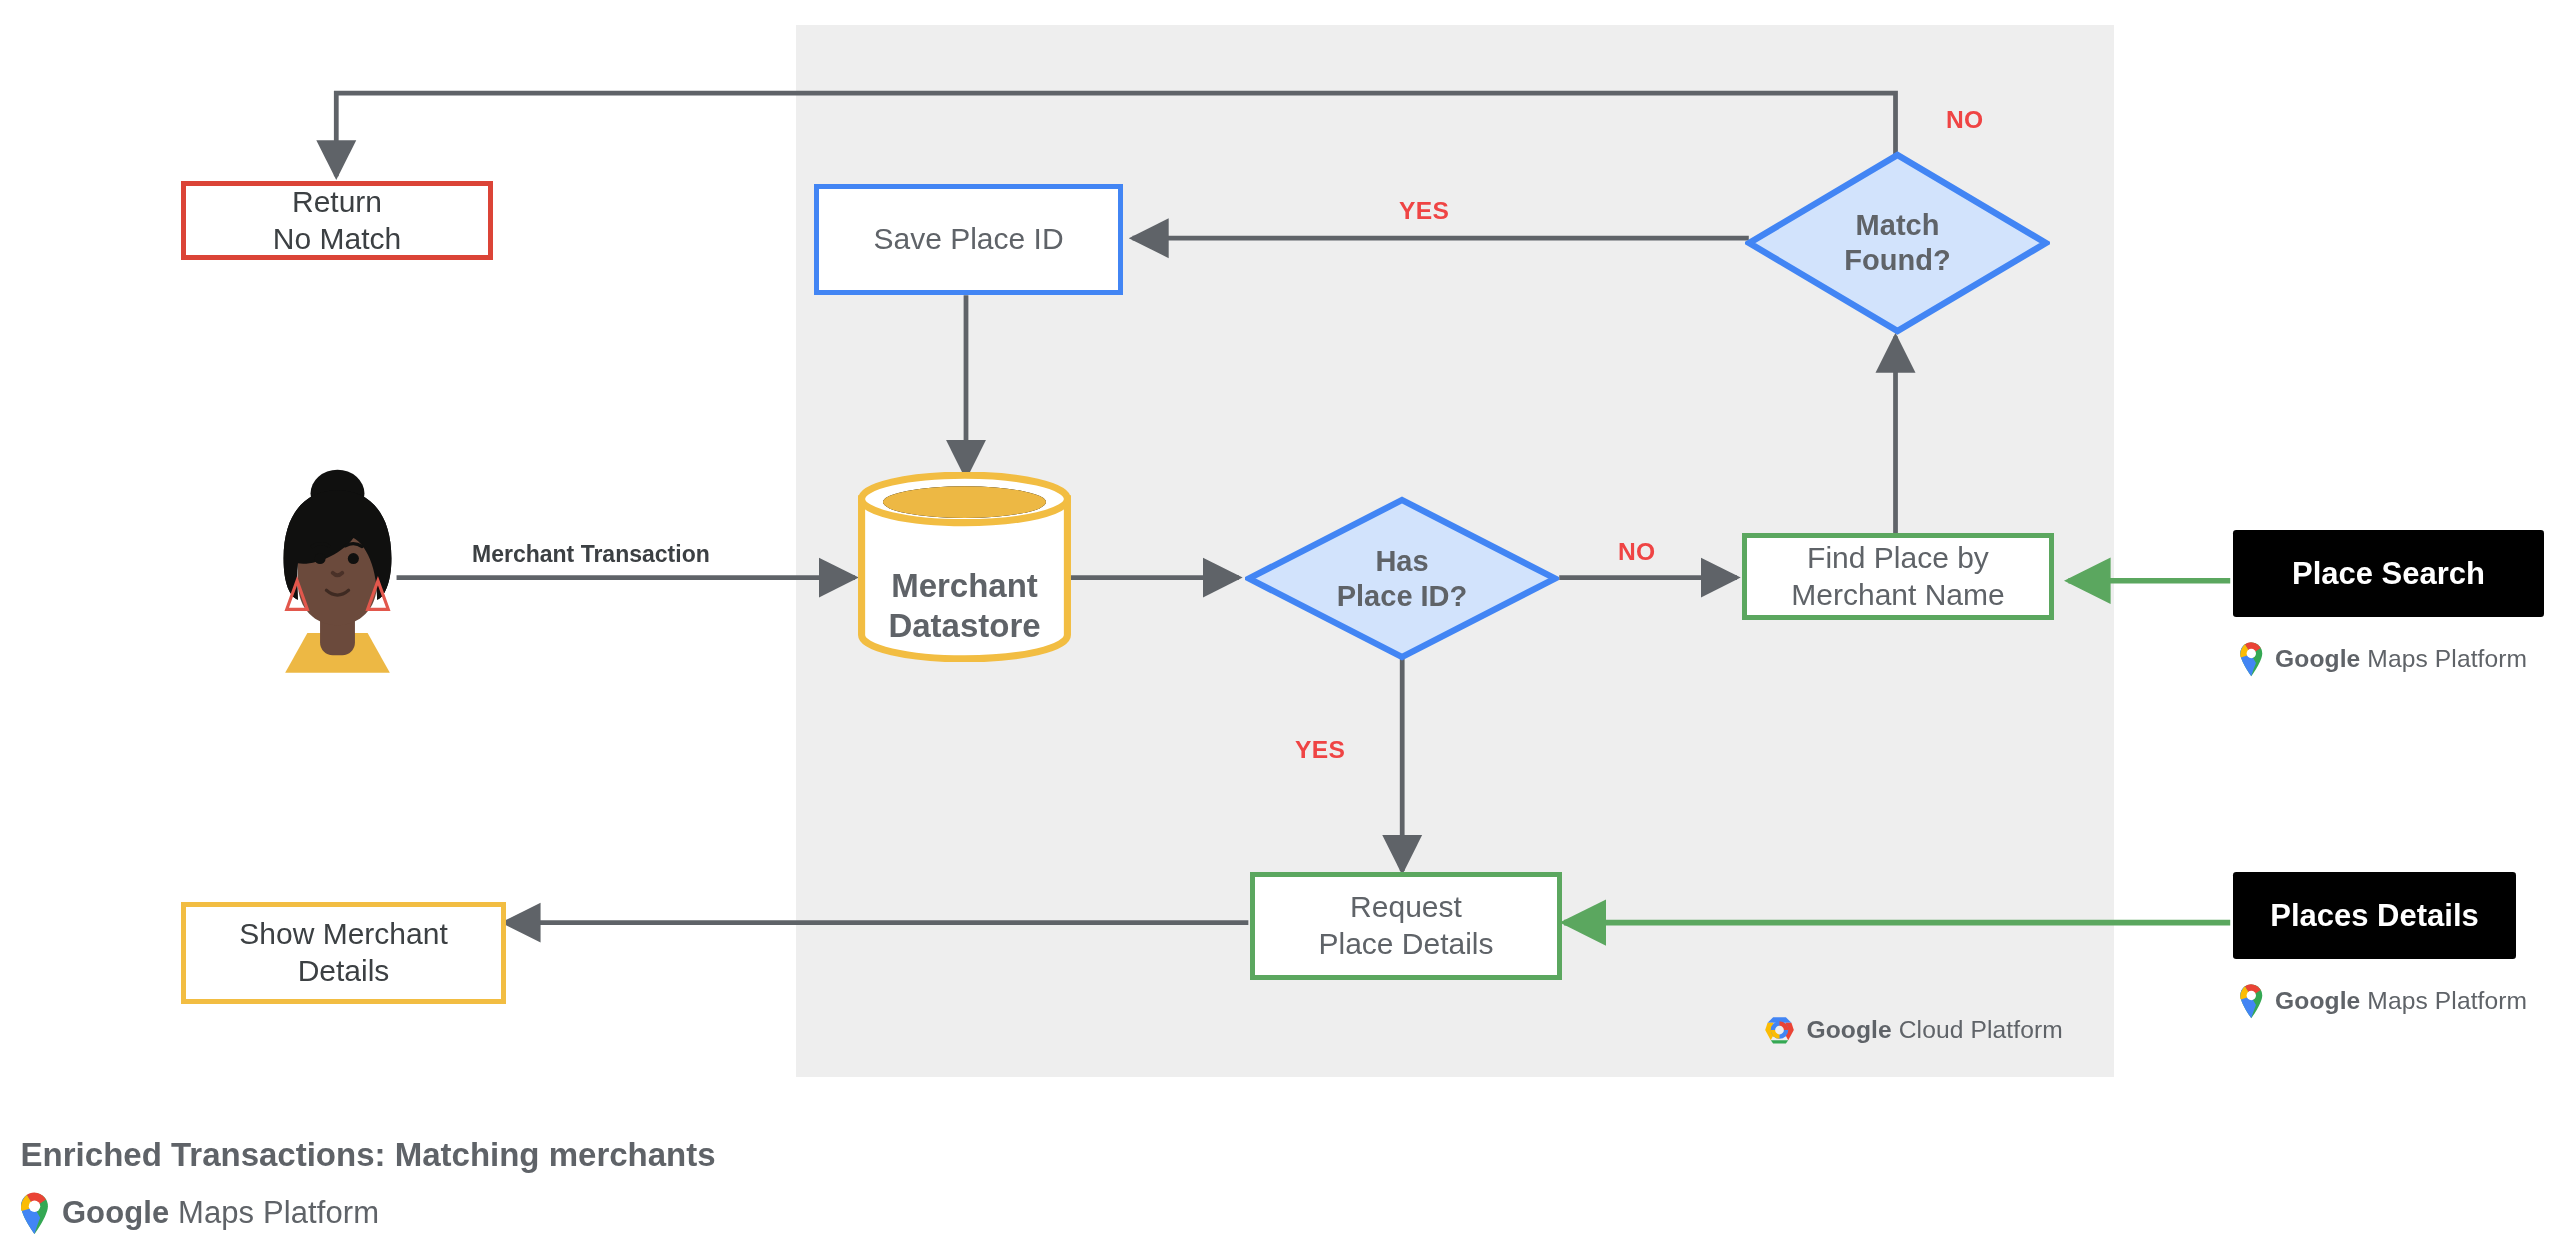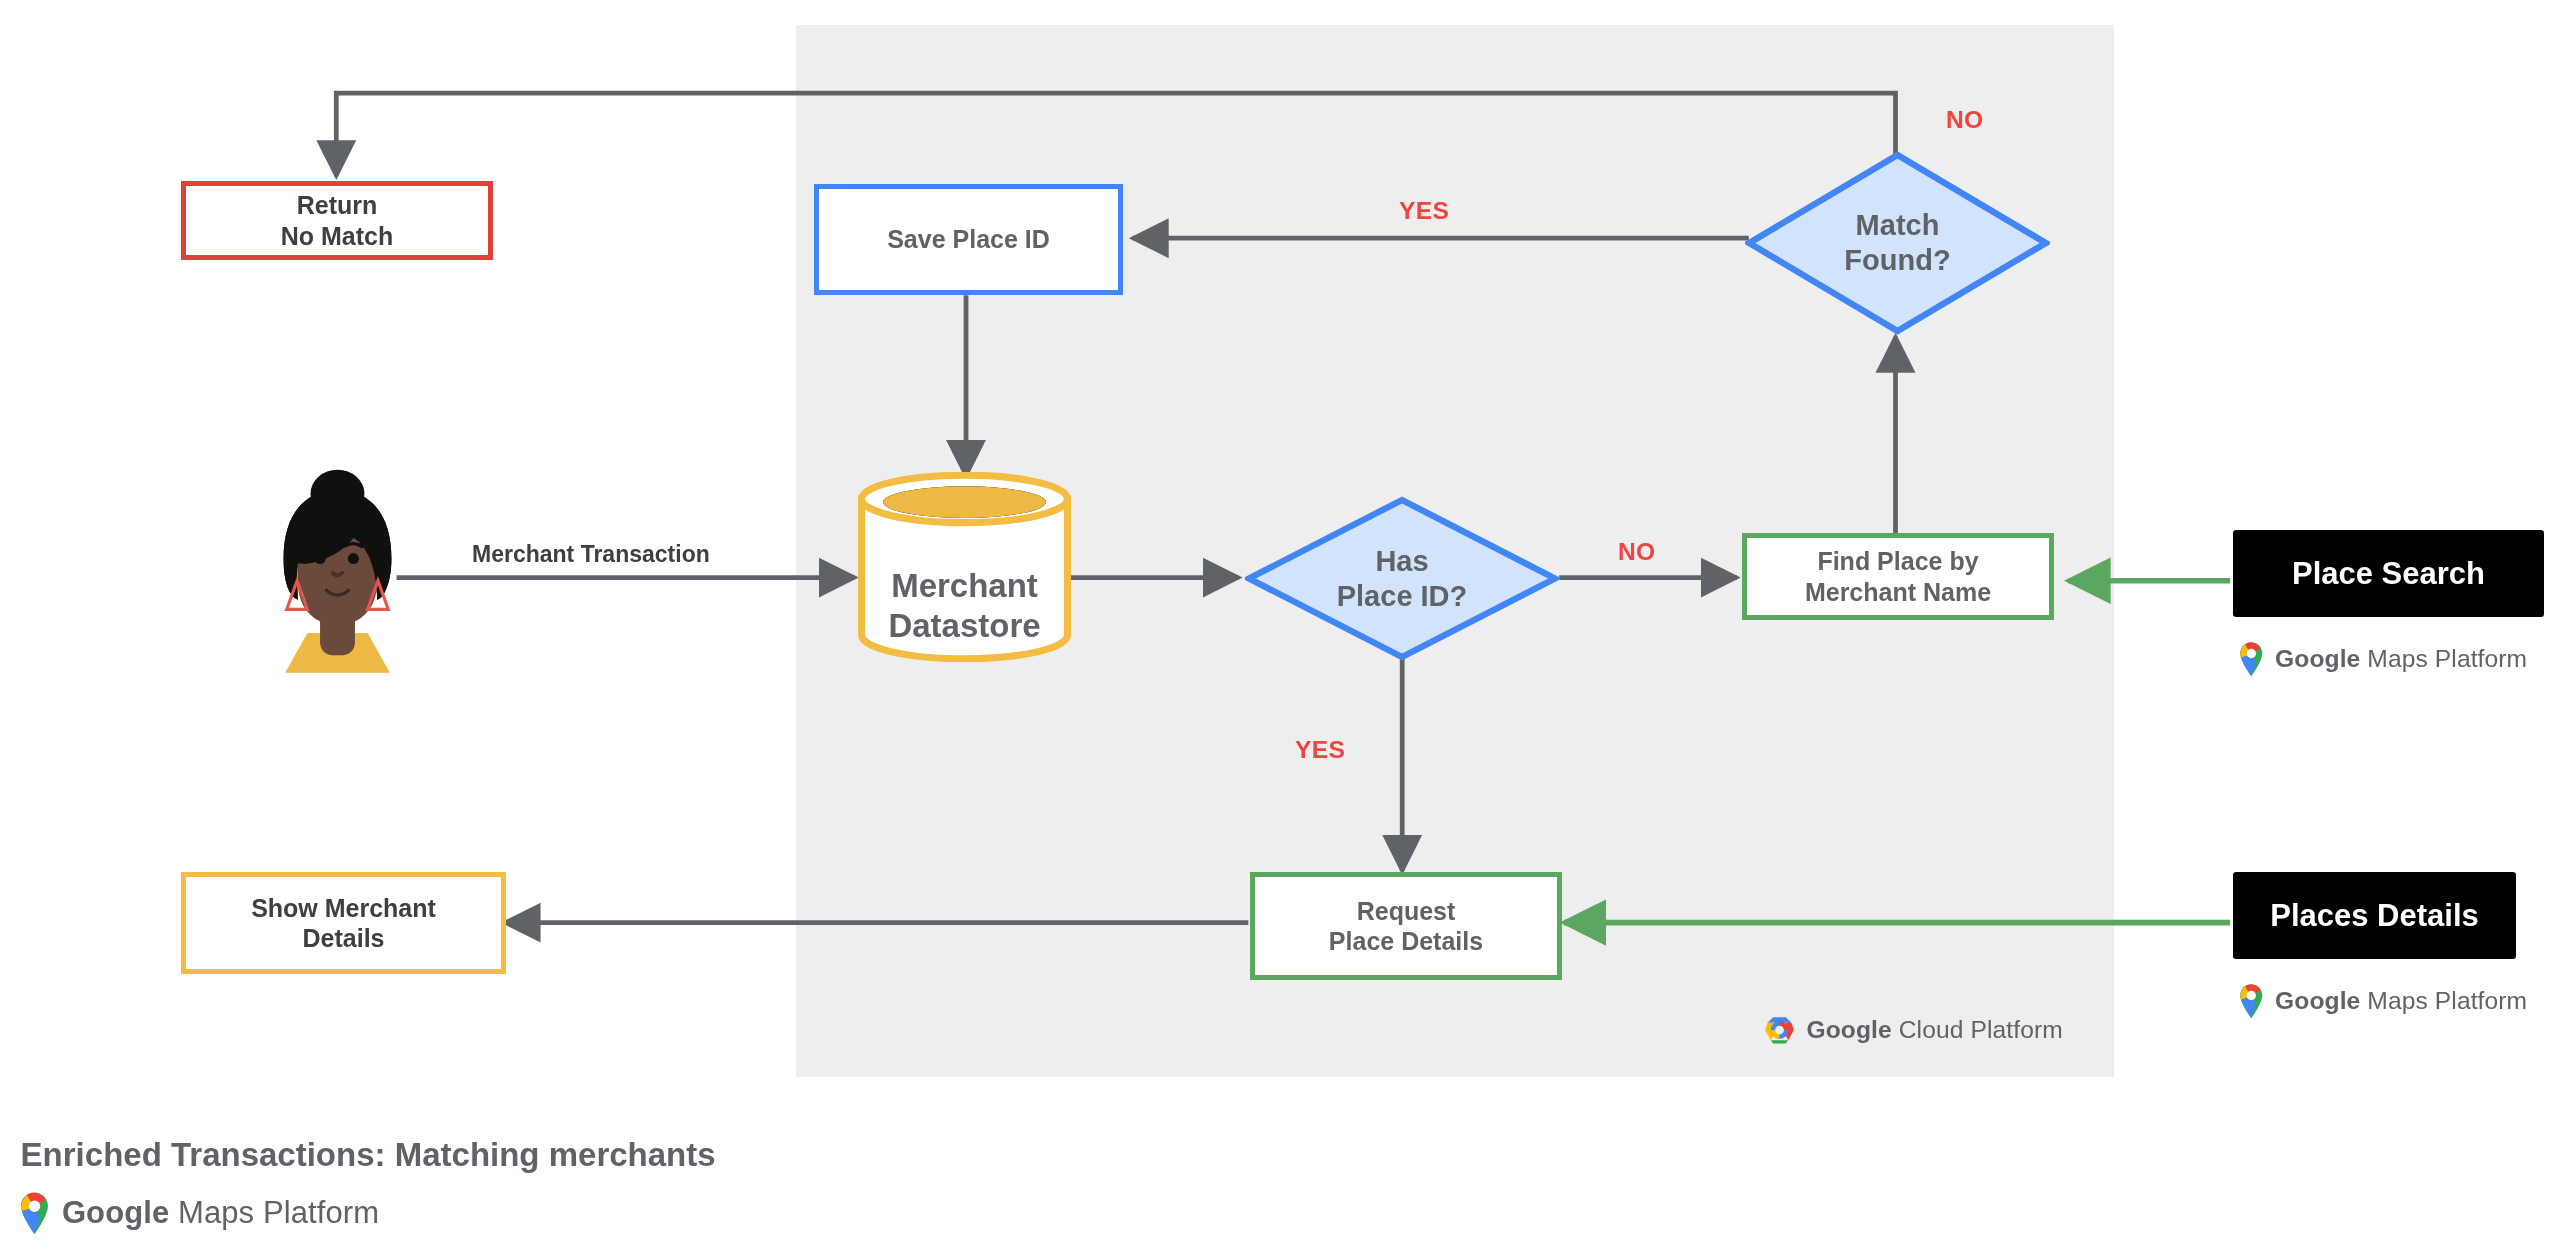--- a/index.html
+++ b/index.html
@@ -41,22 +41,22 @@
     display: flex;
     align-items: center;
     justify-content: center;
     text-align: center;
     line-height: 1.22;
     white-space: pre-line;
   }
   .box {
     background: #ffffff;
     border-style: solid;
-    font-size: 25px;
-    font-weight: bold;
+    font-size: 30px;
+    font-weight: normal;
     color: #5F6368;
   }
   .box-red     { border-width: 5.6px; border-color: #DB4437; color: #3C4043; }
   .box-blue    { border-width: 5.6px; border-color: #4285F4; }
   .box-yellow  { border-width: 5.6px; border-color: #F2BD42; color: #3C4043; }
   .box-green   { border-width: 5.6px; border-color: #5BA75F; }
   .box-solidgreen {
     background: #000000;
     border: none;
     color: #ffffff;
@@ -235,21 +235,21 @@
     <svg width="28.6" height="36" viewBox="0 0 36 46">
       <path d="M18 45 C18 45 4 26 4 16 A14 14 0 0 1 32 16 C32 26 18 45 18 45 Z" fill="#34A853"></path>
       <path d="M18 45 C18 45 4 26 4 16 A14 14 0 0 1 10 4 L24 28 C21 35 18 45 18 45 Z" fill="#4285F4"></path>
       <path d="M4.6 21 C3 18 4 9 10 4 L18 17 Z" fill="#FBBC04"></path>
       <path d="M10 4 A14 14 0 0 1 30 9 L18 17 Z" fill="#EA4335"></path>
       <circle cx="18" cy="16" r="6" fill="#ffffff"></circle>
     </svg>
     <span class="logo-text"><b>Google</b> Maps Platform</span>
   </div>
 
-  <div class="node box box-yellow" style="left:181px; top:872px; width:325px; height:102px;">Show Merchant
+  <div class="node box box-yellow" style="left:181px; top:902px; width:325px; height:102px;">Show Merchant
 Details</div>
 
   <div class="diamond-wrap" style="left:266px; top:465px; width:143px; height:222px;">
     <svg width="143" height="222" viewBox="0 0 180 280">
       <path d="M24 262 L52 212 L128 212 L156 262 Z" fill="#EDB844"></path>
       <rect x="68" y="178" width="44" height="62" rx="16" fill="#6B4A3C"></rect>
       <ellipse cx="90" cy="36" rx="34" ry="30" fill="#10100F"></ellipse>
       <path d="M22 118 C22 58 52 32 90 32 C128 32 158 58 158 118 C158 150 148 168 140 170
                C140 120 120 96 110 92 C96 112 60 128 40 124 C38 142 40 162 40 170
                C30 166 22 150 22 118 Z" fill="#10100F"></path>

